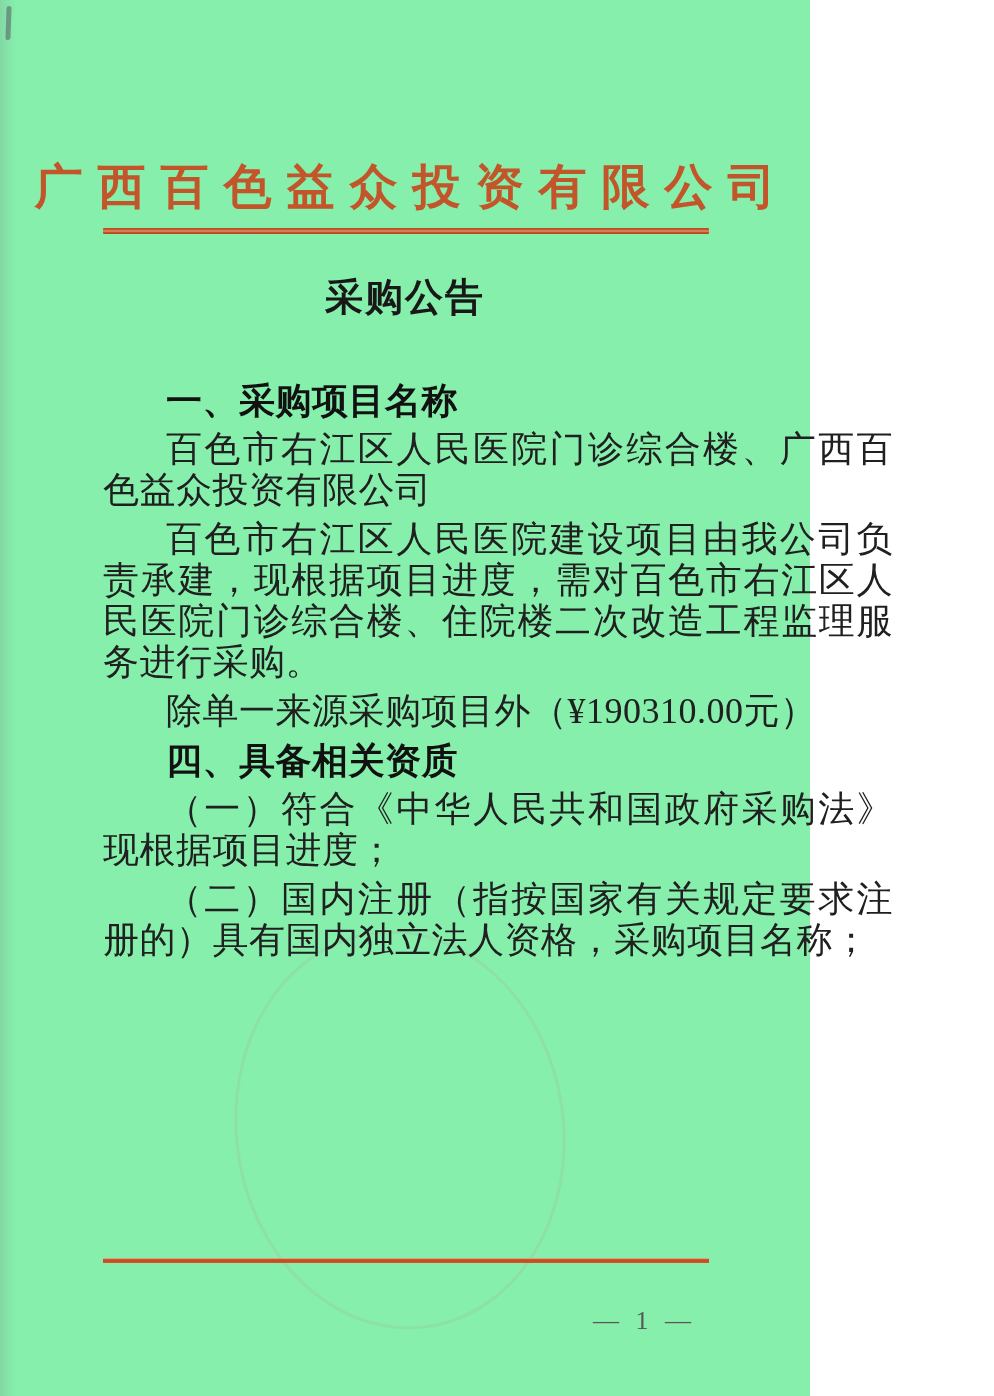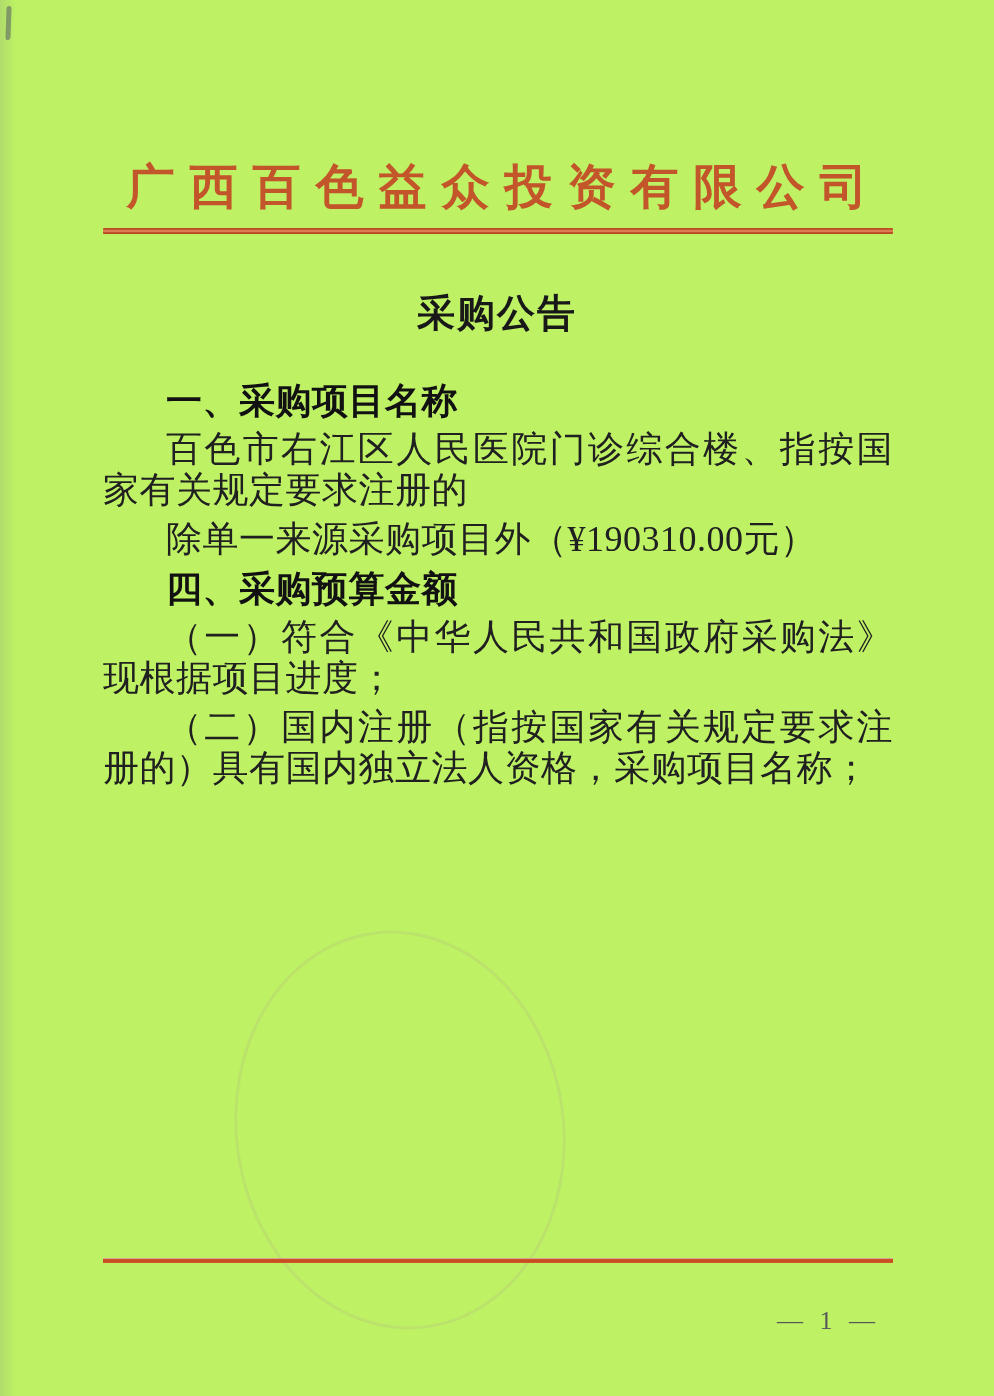--- a/index.html
+++ b/index.html
@@ -5,22 +5,22 @@
   * { box-sizing: border-box; }
   html, body { margin: 0; padding: 0; }
   body {
     width: 994px; height: 1396px;
     background: #ffffff;
     font-family: "Liberation Serif", "DejaVu Serif", serif;
     overflow: hidden;
   }
   .page {
     position: relative;
-    width: 994px; height: 1396px;
-    background: #bef264;
+    width: 810px; height: 1396px;
+    background: #86efac;
   }
   
   .scan-edge {
     position: absolute; left: 0; top: 0; bottom: 0; width: 16px;
     background: linear-gradient(90deg, rgba(120,126,134,0.20), rgba(255,255,255,0));
     pointer-events: none;
   }
   .corner-mark {
     position: absolute; left: 6px; top: 6px; width: 5px; height: 34px;
     background: rgba(85,90,100,0.55);
@@ -46,21 +46,21 @@
     white-space: nowrap;
   }
   .header-rule {
     position: absolute; left: 103px; right: 101px; top: 228px; height: 6px;
     background: linear-gradient(180deg, #b4481f 0%, #c85a2d 30%, #e89268 50%, #c1512a 75%, #ad431d 100%);
     border-radius: 1px;
   }
   
   .doc-title {
     position: absolute; top: 272px; left: 0; right: 0;
-    margin: 16px;
+    margin: 0;
     text-align: center;
     font-family: "Liberation Serif", "DejaVu Serif", serif;
     font-size: 38px; font-weight: 700;
     color: #181818;
     letter-spacing: 2px;
   }
   
   .content {
     position: absolute; left: 103px; top: 380px; width: 790px;
     font-size: 36px; line-height: 41px;
@@ -99,23 +99,24 @@
   <div class="stamp-ghost"></div>
 
   <div class="company">广西百色益众投资有限公司</div>
 
   <div class="header-rule"></div>
 
   <h1 class="doc-title">采购公告</h1>
 
   <div class="content">
     <p class="heading">一、采购项目名称</p>
-    <p class="paragraph">百色市右江区人民医院门诊综合楼、指按国家有关规定要求注册的</p>
+    <p class="paragraph">百色市右江区人民医院门诊综合楼、广西百色益众投资有限公司</p>
+    <p class="paragraph">百色市右江区人民医院建设项目由我公司负责承建，现根据项目进度，需对百色市右江区人民医院门诊综合楼、住院楼二次改造工程监理服务进行采购。</p>
     <p class="paragraph">除单一来源采购项目外（¥190310.00元）</p>
-    <p class="heading">四、采购预算金额</p>
+    <p class="heading">四、具备相关资质</p>
     <p class="paragraph">（一）符合《中华人民共和国政府采购法》现根据项目进度；</p>
     <p class="paragraph">（二）国内注册（指按国家有关规定要求注册的）具有国内独立法人资格，采购项目名称；</p>
   </div>
 
   <div class="footer-rule"></div>
 
   <div class="page-number">— 1 —</div>
 
 </div>
 

